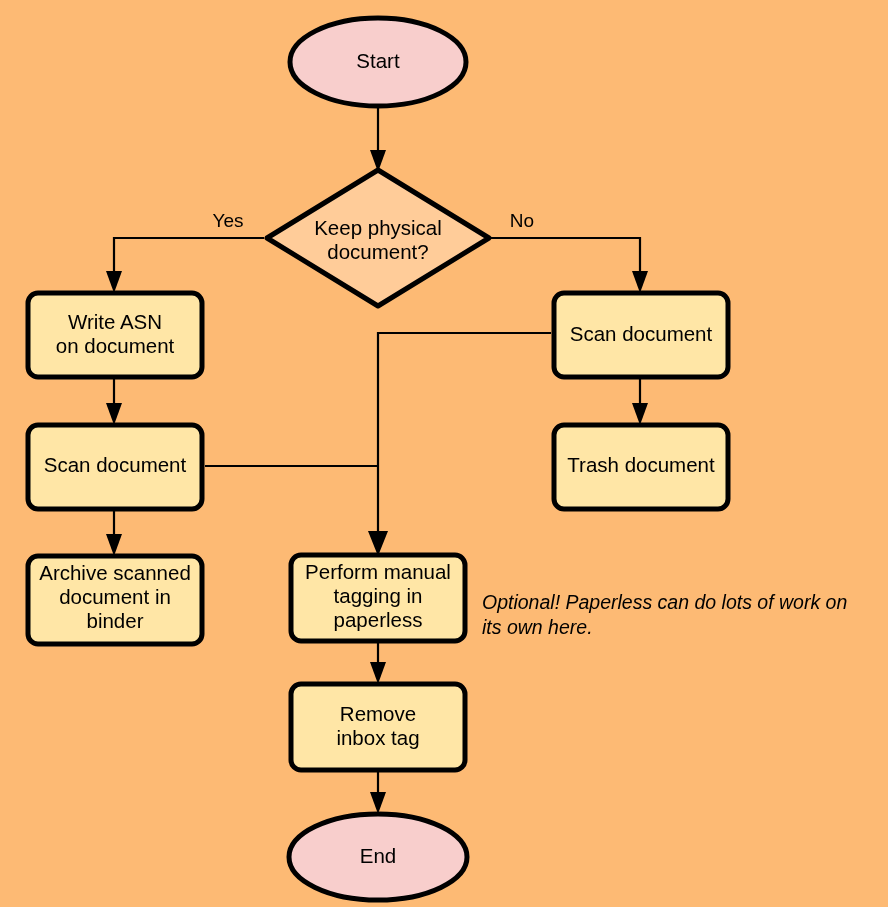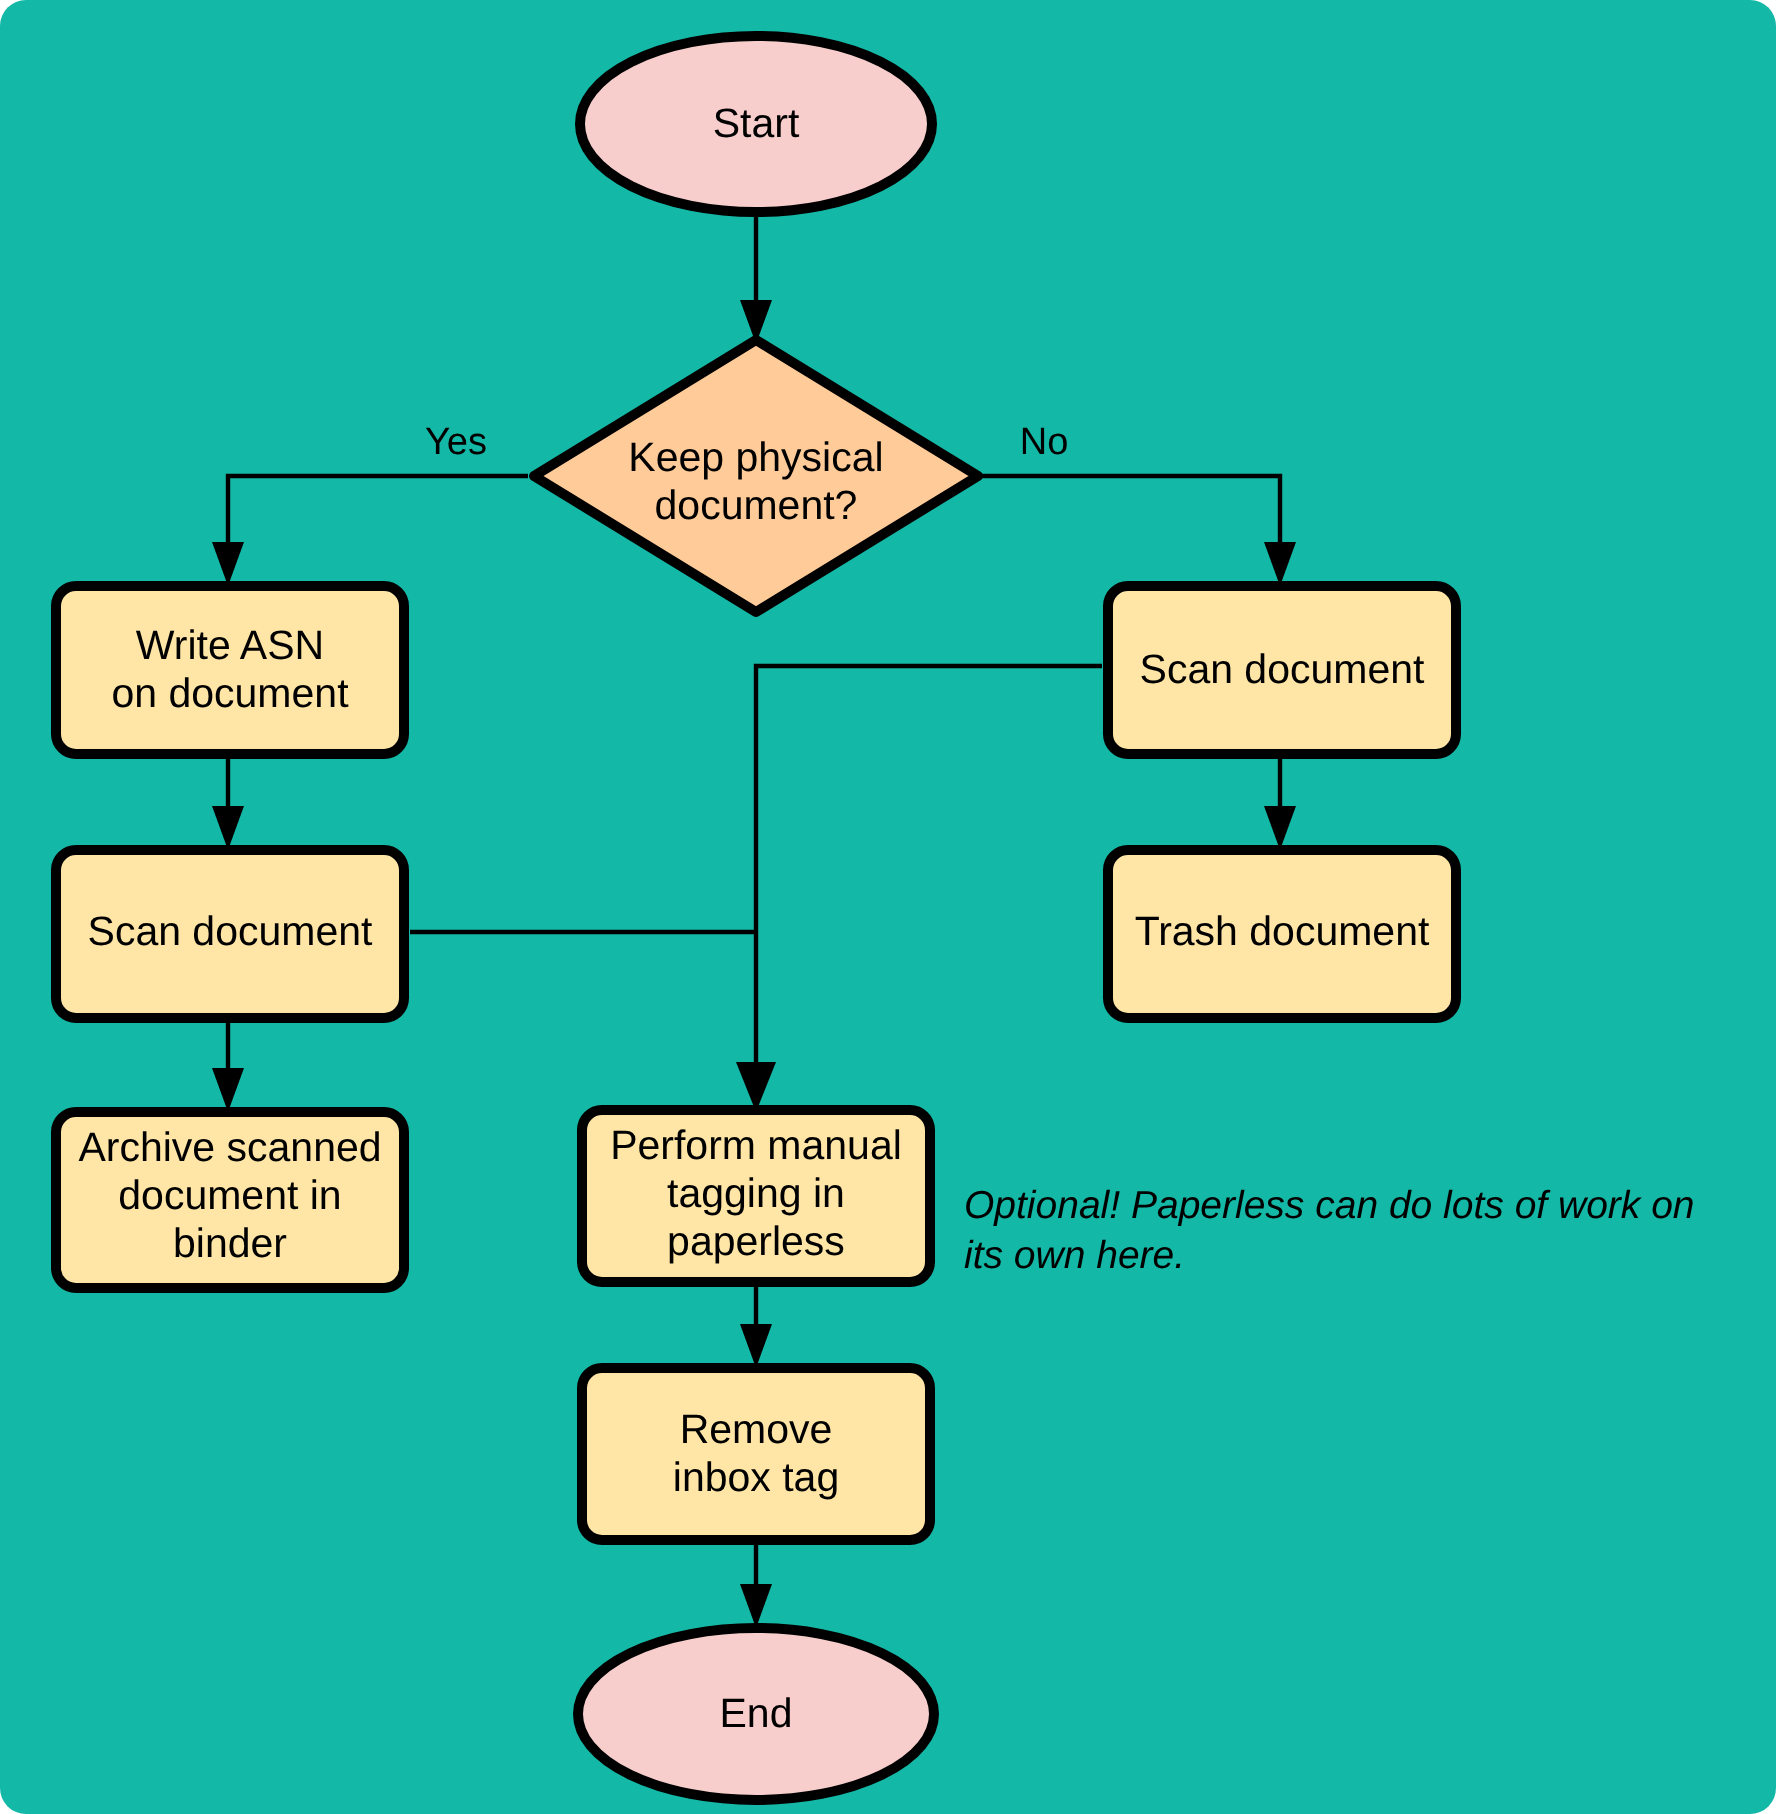--- a/index.html
+++ b/index.html
@@ -10,22 +10,21 @@
   body {
     width: 888px;
     height: 907px;
     overflow: hidden;
     font-family: "Liberation Sans", sans-serif;
   }
   #flowchart-root {
     position: relative;
     width: 888px;
     height: 907px;
-    background: #14b8a6;
-    border-radius: 13px;
+    background: #fdba74;
   }
   svg#flow-svg {
     display: block;
     width: 888px;
     height: 907px;
   }
   .node-shape {
     stroke: #000000;
     stroke-width: 5;
     stroke-linejoin: round;

